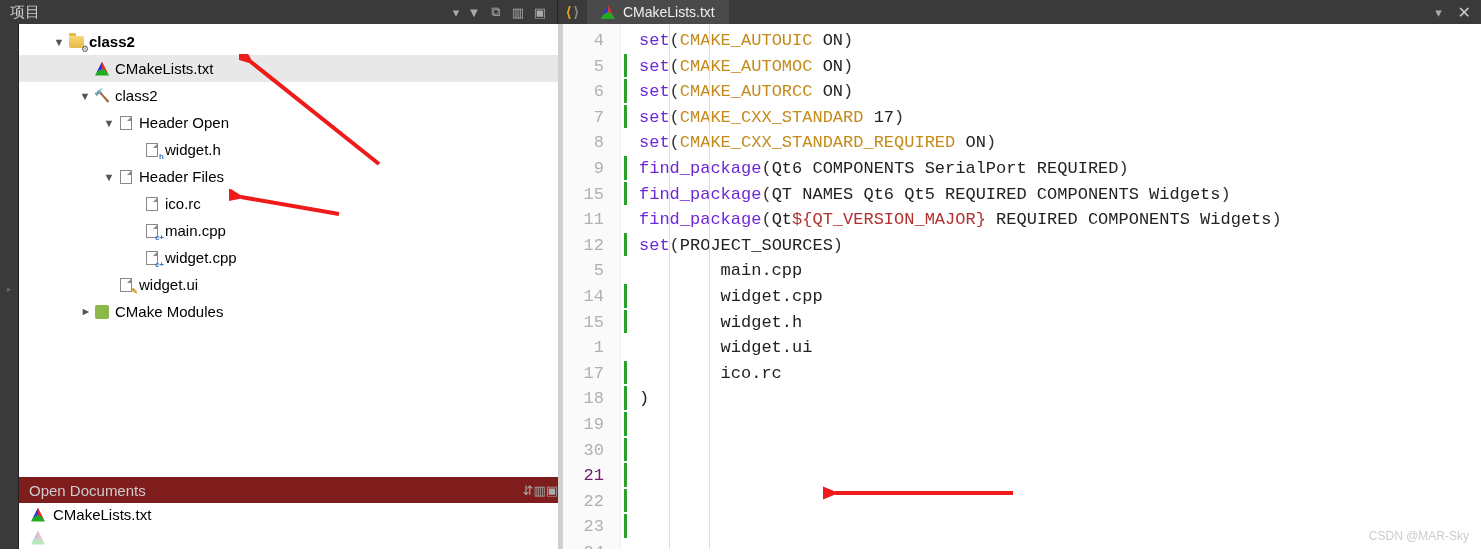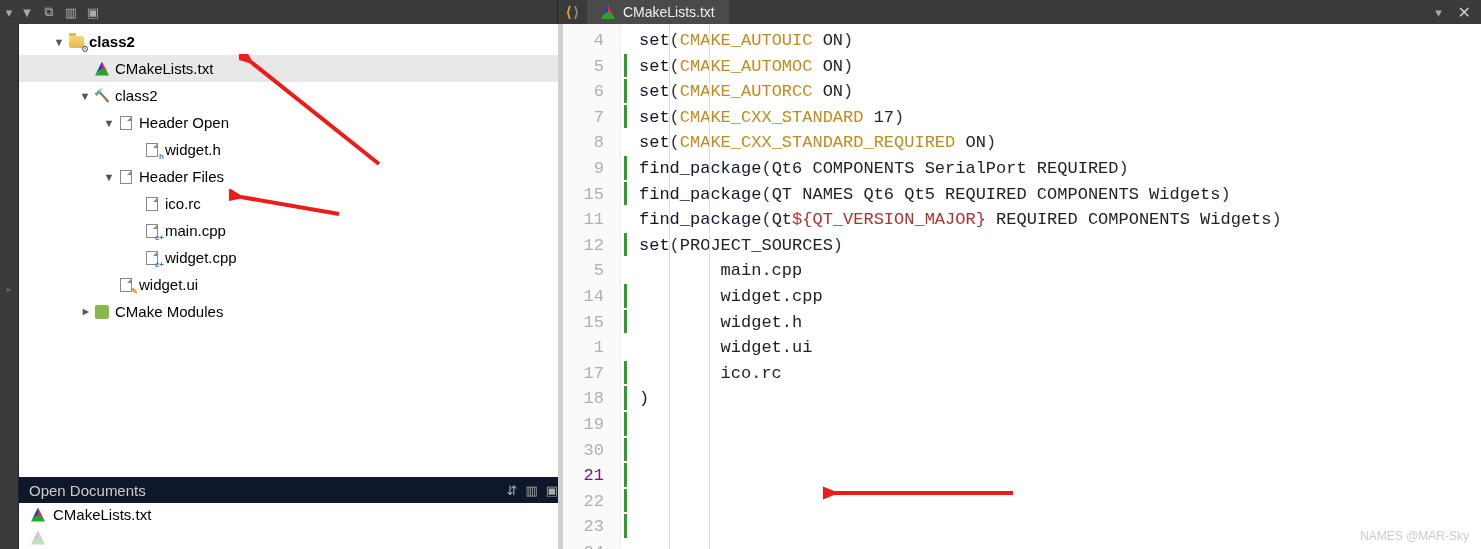--- a/index.html
+++ b/index.html
@@ -22,33 +22,33 @@
 .tree { flex:1; overflow:auto; padding-top:4px; font-size:15px; color:#000; position:relative; }
 .node { display:flex; align-items:center; height:27px; padding-left:0; }
 .node.sel { background:#e8e8e8; }
 .tw { width:16px; text-align:center; color:#555; font-size:11px; }
 .tw.empty { visibility:hidden; }
 .ic { width:18px; height:18px; display:flex; align-items:center; justify-content:center; font-size:14px; }
 .lbl { padding-left:4px; }
 .bold { font-weight:600; }
 .pad0{padding-left:32px}.pad1{padding-left:58px}.pad2{padding-left:82px}.pad3{padding-left:108px}
 .arrow { position:absolute; pointer-events:none; }
-.open-docs-hdr { background:#0f172a; color:#ccc; height:26px; display:flex; align-items:center; padding-left:10px; font-size:15px; gap:8px; }
+.open-docs-hdr { background:#7f1d1d; color:#ccc; height:26px; display:flex; align-items:center; padding-left:10px; font-size:15px; }
 .open-docs-hdr .spacer { flex:1; }
 .open-docs-hdr .hic { color:#aaa; font-size:13px; }
 .open-docs-list { background:#fff; }
 .od-item { display:flex; align-items:center; height:23px; padding-left:10px; gap:6px; font-size:15px; }
 .splitter { width:5px; background:#d0d0d0; cursor:col-resize; }
 .editor { flex:1; display:flex; background:#fff; font-family:Consolas,"Courier New",monospace; font-size:17px; position:relative; }
 .gutter { width:58px; text-align:right; color:#b0b0b0; padding-right:16px; padding-top:4px; line-height:25.6px; background:#fafafa; border-right:1px solid #eee; }
 .gutter .cur { color:#701a75; font-weight:400; }
 .markcol { width:12px; position:relative; }
 .mark { position:absolute; left:3px; width:3px; background:#2aa02a; }
 .code { flex:1; padding-left:6px; padding-top:4px; line-height:25.6px; white-space:pre; color:#222; position:relative; }
-.kw { color:#0f172a; }
+.kw { color:#6d28d9; }
 .id { color:#c48a1a; }
 .var { color:#b23030; }
 .paren{color:#333}
 .guide { position:absolute; top:0; bottom:0; border-left:1px solid #ddd; }
 .watermark { position:absolute; bottom:6px; right:12px; color:#ccc; font-size:12px; font-family:"Segoe UI",Arial; }
 
 .ico-folder{background:linear-gradient(#f7d774,#e6b94a);width:15px;height:12px;border-radius:2px;position:relative}
 .ico-folder::before{content:"";position:absolute;top:-3px;left:0;width:7px;height:3px;background:#e6b94a;border-radius:1px 1px 0 0}
 .ico-gear{position:absolute;right:-4px;bottom:-3px;font-size:9px;color:#555}
 .ico-hammer{color:#8a5a2b;font-size:13px}
@@ -58,20 +58,21 @@
 .ico-h{color:#3a76c0}.ico-c{color:#3a76c0}
 .ico-cmake{width:14px;height:14px;background:conic-gradient(#d33 0 120deg,#2a2 120deg 240deg,#33d 240deg 360deg);clip-path:polygon(50% 0,100% 100%,0 100%)}
 .ico-ui{color:#d39a2b}
 .ico-mod{width:14px;height:14px;background:#8ab84a;border-radius:2px}
 </style>
 </head>
 <body>
 
 <div class="topbar">
   <div class="topbar-left">
+    <div class="topbar-title">项目</div>
     <div class="tb-icon">▾</div>
     <div class="topbar-icons">
       <div class="tb-icon">▼</div>
       <div class="tb-icon">⧉</div>
       <div class="tb-icon">▥</div>
       <div class="tb-icon">▣</div>
     </div>
   </div>
   <div class="topbar-right">
     <div class="nav-arrows">
@@ -254,15 +255,15 @@
         <div class="mark" style="top: 464.8px; height: 23.6px;"></div>
         <div class="mark" style="top: 490.4px; height: 23.6px;"></div>
       </div>
     <div class="code" id="code"><div></div><div><span class="kw">set</span><span class="paren">(</span><span class="id">CMAKE_AUTOUIC</span> ON<span class="paren">)</span></div><div><span class="kw">set</span><span class="paren">(</span><span class="id">CMAKE_AUTOMOC</span> ON<span class="paren">)</span></div><div><span class="kw">set</span><span class="paren">(</span><span class="id">CMAKE_AUTORCC</span> ON<span class="paren">)</span></div><div></div><div><span class="kw">set</span><span class="paren">(</span><span class="id">CMAKE_CXX_STANDARD</span> 17<span class="paren">)</span></div><div><span class="kw">set</span><span class="paren">(</span><span class="id">CMAKE_CXX_STANDARD_REQUIRED</span> ON<span class="paren">)</span></div><div></div><div><span class="kw">find_package</span><span class="paren">(</span>Qt6 COMPONENTS SerialPort REQUIRED<span class="paren">)</span></div><div></div><div><span class="kw">find_package</span><span class="paren">(</span>QT NAMES Qt6 Qt5 REQUIRED COMPONENTS Widgets<span class="paren">)</span></div><div><span class="kw">find_package</span><span class="paren">(</span>Qt<span class="var">${</span><span class="var">QT_VERSION_MAJOR</span><span class="var">}</span> REQUIRED COMPONENTS Widgets<span class="paren">)</span></div><div></div><div><span class="kw">set</span><span class="paren">(</span>PROJECT_SOURCES<span class="paren">)</span></div><div>        main.cpp</div><div>        widget.cpp</div><div>        widget.h</div><div>        widget.ui</div><div>        ico.rc</div><div>)</div><div></div>
       <div class="guide" style="left:36px"></div>
       <div class="guide" style="left:76px"></div>
       <svg class="arrow" style="position:absolute;left:190px;top:459px" width="200" height="20">
         <line x1="190" y1="10" x2="12" y2="10" stroke="#ef1a1a" stroke-width="4" marker-end="url(#ah1)"></line>
       </svg>
     </div>
-    <div class="watermark">NAMES @MAR-Sky</div>
+    <div class="watermark">CSDN @MAR-Sky</div>
   </div>
 </div>
 
 </body></html>

